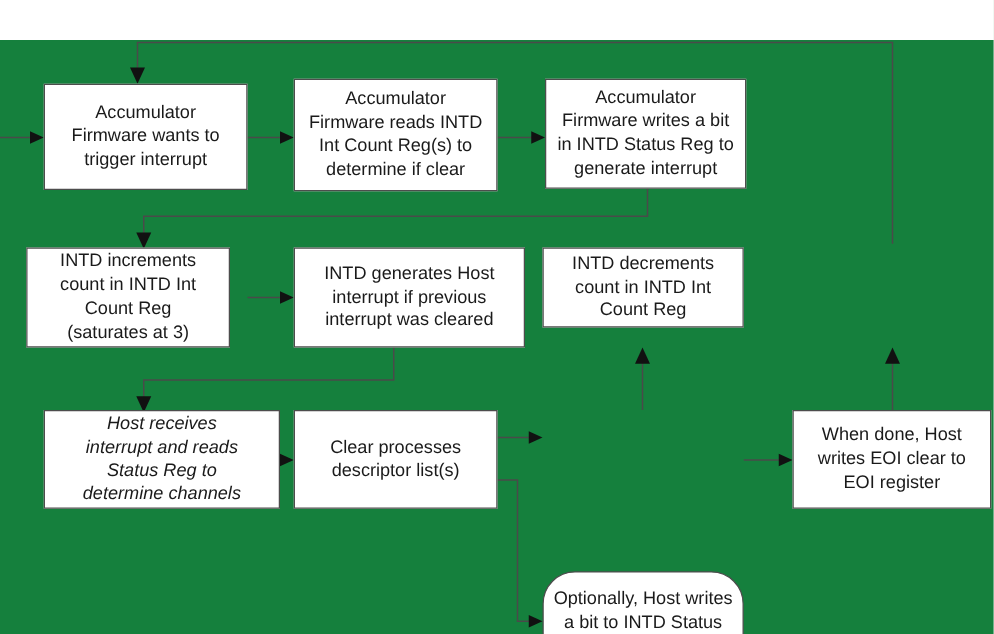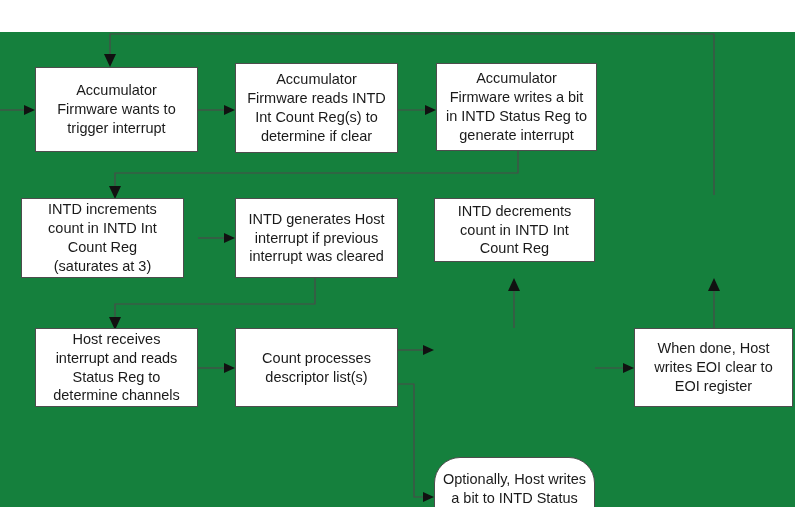--- a/index.html
+++ b/index.html
@@ -136,35 +136,35 @@
   <div class="node" style="left:436px; top:31px; width:161px; height:88px;">Accumulator
 Firmware writes a bit
 in INTD Status Reg to
 generate interrupt</div>
 
   <div class="node" style="left:21px; top:166px; width:163px; height:80px;">INTD increments
 count in INTD Int
 Count Reg
 (saturates at 3)</div>
 
-  <div class="node" style="left:235px; top:166px; width:163px; height:80px;">INTD generates Host
+  <div class="node" style="left:235px; top:166px; width:185px; height:80px;">INTD generates Host
 interrupt if previous
 interrupt was cleared</div>
 
   <div class="node" style="left:434px; top:166px; width:161px; height:64px;">INTD decrements
 count in INTD Int
 Count Reg</div>
 
 
-  <div class="node" style="left:35px; top:296px; width:163px; height:79px;">Host receives
+  <div class="node" style="left:35px; top:296px; width:189px; height:79px;font-style:italic;">Host receives
 interrupt and reads
 Status Reg to
 determine channels</div>
 
-  <div class="node" style="left:235px; top:296px; width:163px; height:79px;">Count processes
+  <div class="node" style="left:235px; top:296px; width:163px; height:79px;">Clear processes
 descriptor list(s)</div>
 
 
   <div class="node" style="left:634px; top:296px; width:159px; height:79px;">When done, Host
 writes EOI clear to
 EOI register</div>
 
   <div class="node" style="left:434px; top:425px; width:161px; height:83px;border-radius:26px;">Optionally, Host writes
 a bit to INTD Status
 Clear Reg</div>

